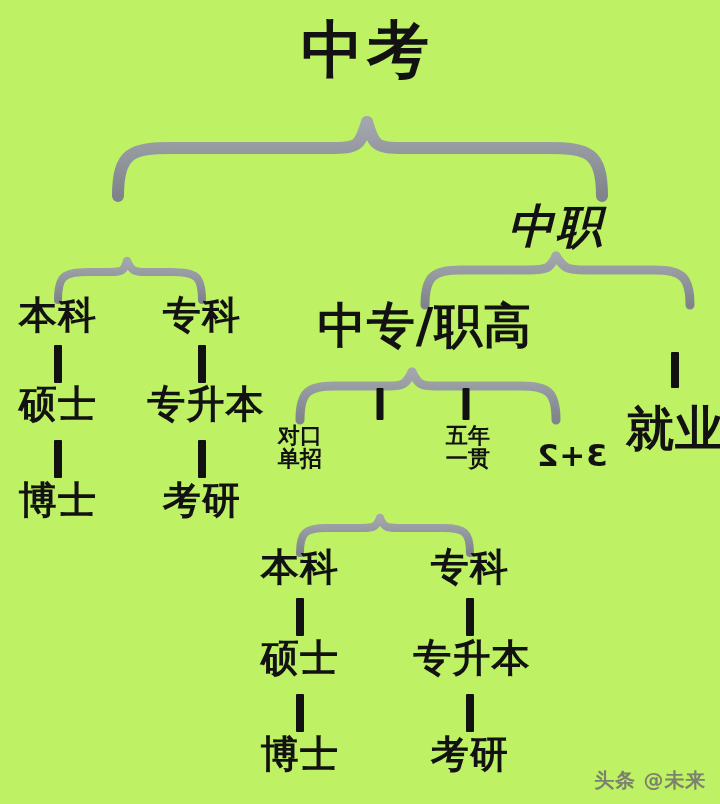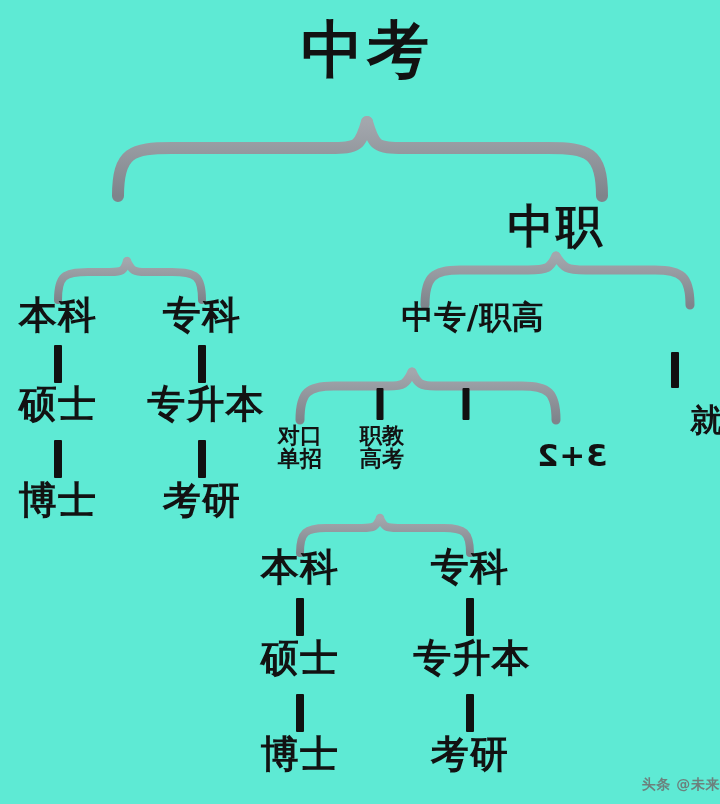--- a/index.html
+++ b/index.html
@@ -11,21 +11,21 @@
     height: 804px;
     background: #f4f6f8;
     font-family: "DejaVu Sans", "Liberation Sans", sans-serif;
     overflow: hidden;
     position: relative;
   }
   #canvas {
     position: relative;
     width: 720px;
     height: 804px;
-    background: #5eead4;
+    background: #bef264;
   }
   #braces {
     position: absolute;
     left: 0;
     top: 0;
     width: 720px;
     height: 804px;
     pointer-events: none;
   }
   .node {
@@ -34,34 +34,34 @@
     font-weight: 700;
     white-space: pre;
     text-align: center;
     letter-spacing: 0.02em;
     transform: translateX(-50%);
     line-height: 1.02;
   }
   .n-root   { font-size: 62px; letter-spacing: 0.06em; }
   .n-l1     { font-size: 46px; letter-spacing: 0.05em; }
   .n-l2     { font-size: 38px; letter-spacing: 0.03em; }
-  .n-l3     { font-size: 32px; letter-spacing: 0.02em; margin-left: 48px; }
+  .n-l3     { font-size: 48px; letter-spacing: 0.02em; }
   .n-small  { font-size: 22px; line-height: 1.06; letter-spacing: 0.01em; }
   .n-mirror { font-size: 31px; transform: translateX(-50%) scaleX(-1); }
   .vline {
     position: absolute;
     background: #111;
     transform: translateX(-50%);
     border-radius: 1px;
   }
   #watermark {
     position: absolute;
-    right: 0;
+    right: 14px;
     bottom: 10px;
-    font-size: 14px;
+    font-size: 20px;
     color: #6f6f6f;
     letter-spacing: 0.04em;
     font-weight: 600;
     opacity: 0.85;
     white-space: pre;
   }
 </style>
 </head>
 <body>
 
@@ -97,21 +97,21 @@
 
     <g fill="none" stroke="url(#gBrace)" stroke-linecap="round">
       <path d="M300,553 C300,532 306,528 326,528 L362,528 C374,528 376,527 380,518" stroke-width="8"></path>
       <path d="M470,553 C470,532 464,528 444,528 L398,528 C386,528 384,527 380,518" stroke-width="8"></path>
     </g>
   </svg>
 
   <div class="node n-root" style="left:367px; top:18px;">中考</div>
 
 
-  <div class="node n-l1" style="left:556px; top:203px;">中职</div>
+  <div class="node n-l1" style="left:556px; top:203px;font-style:italic;">中职</div>
 
   <div class="node n-l2" style="left:58px; top:296px;">本科</div>
   <div class="vline" style="left:58px; top:345px; width:8px; height:38px;"></div>
   <div class="node n-l2" style="left:58px; top:385px;">硕士</div>
   <div class="vline" style="left:58px; top:440px; width:8px; height:38px;"></div>
   <div class="node n-l2" style="left:58px; top:481px;">博士</div>
 
   <div class="node n-l2" style="left:202px; top:296px;">专科</div>
   <div class="vline" style="left:202px; top:345px; width:8px; height:38px;"></div>
   <div class="node n-l2" style="left:206px; top:385px;">专升本</div>
@@ -120,24 +120,24 @@
 
   <div class="node n-l3" style="left:425px; top:301px;">中专/职高</div>
 
   <div class="vline" style="left:675px; top:352px; width:8px; height:36px;"></div>
   <div class="node n-l3" style="left:675px; top:404px;">就业</div>
 
   <div class="node n-small" style="left:300px; top:424px;">对口
 单招</div>
 
   <div class="vline" style="left:380px; top:388px; width:7px; height:32px;"></div>
-  <div class="node n-small" style="left:382px; top:424px;">职教
-高考</div>
 
   <div class="vline" style="left:466px; top:388px; width:7px; height:32px;"></div>
+  <div class="node n-small" style="left:468px; top:424px;">五年
+一贯</div>
 
   <div class="node n-mirror" style="left:572px; top:440px;">3+2</div>
 
   <div class="node n-l2" style="left:300px; top:548px;">本科</div>
   <div class="vline" style="left:300px; top:598px; width:8px; height:38px;"></div>
   <div class="node n-l2" style="left:300px; top:639px;">硕士</div>
   <div class="vline" style="left:300px; top:694px; width:8px; height:38px;"></div>
   <div class="node n-l2" style="left:300px; top:735px;">博士</div>
 
   <div class="node n-l2" style="left:470px; top:548px;">专科</div>

